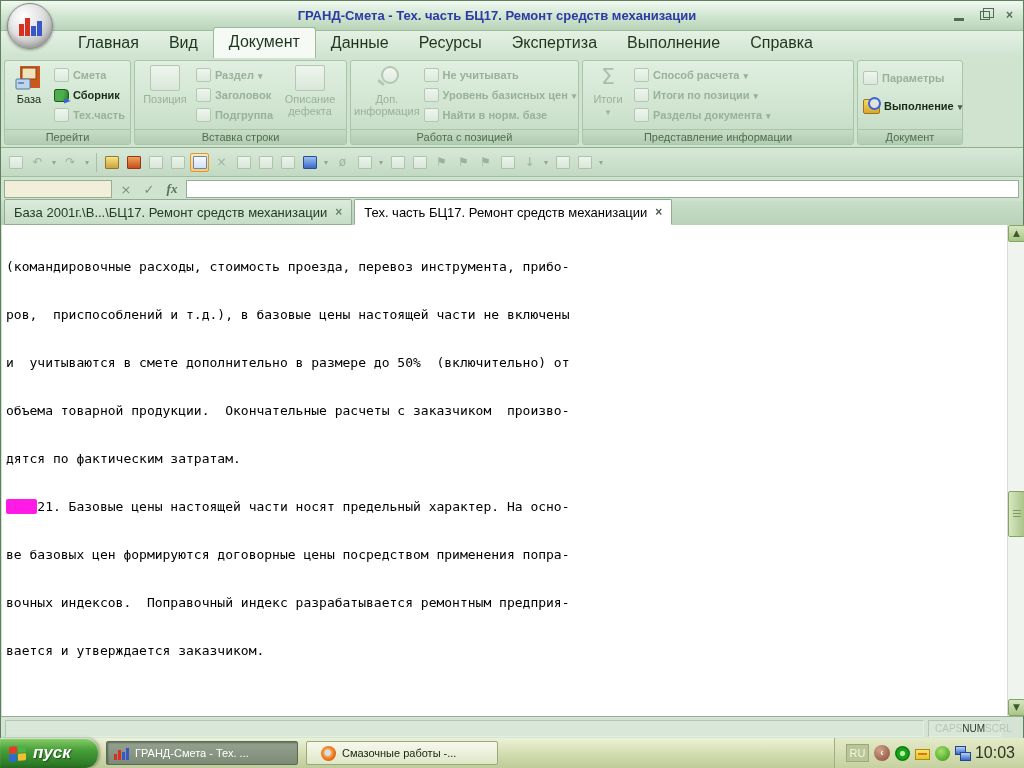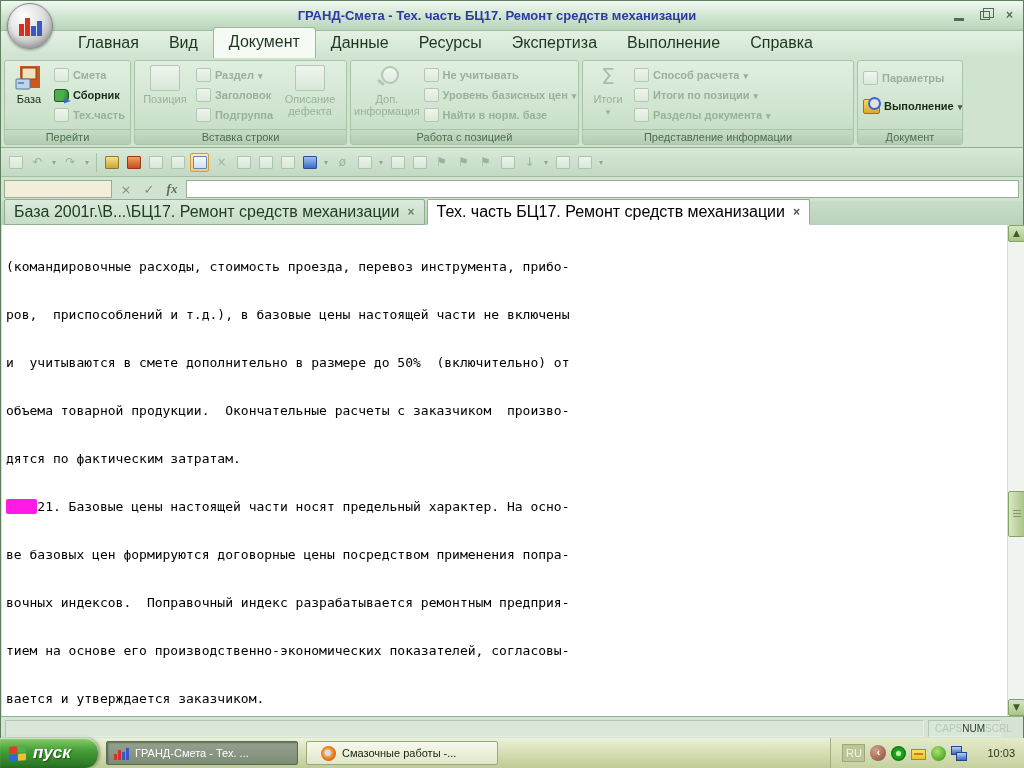--- a/index.html
+++ b/index.html
@@ -88,21 +88,21 @@
   .namebox { width:108px; height:18px; background:#f2eeda; border:1px solid #97ad97; }
   .fbtn { color:#7c917c; font-size:13px; width:18px; text-align:center;
     font-family:"DejaVu Sans", sans-serif; }
   .fxbtn { font-style:italic; font-family:"Liberation Serif", serif; font-weight:bold; color:#5c715c; }
   .finput { flex:1; height:18px; background:#ffffff; border:1px solid #97ad97; margin-right:1px;}
 
   
   .doctabs { position:absolute; top:200px; left:0; width:100%; height:24px;
     background:linear-gradient(#c9dec9,#b9d1b9); display:flex; align-items:flex-end; padding-left:3px; }
   .dtab { height:22px; display:flex; align-items:center; gap:8px; padding:12px 9px;
-    font-size:16px; border:1px solid #8fae8f; border-radius:2px 2px 0 0; white-space:nowrap; }
+    font-size:13px; border:1px solid #8fae8f; border-radius:2px 2px 0 0; white-space:nowrap; }
   .dtab.inactive { background:linear-gradient(#dcebdc,#c7dcc7); color:#233d23; height:21px; }
   .dtab.active { background:#ffffff; color:#000; border-bottom-color:#fff; margin-left:2px; }
   .dx { color:#6c826c; font-weight:bold; font-size:12px; }
   .dx:after { content:"×"; }
   .dtab.active .dx { color:#4a5a4a; }
 
   
   .docarea { position:absolute; top:224px; left:1px; width:1022px; height:491px;
     background:#ffffff; overflow:hidden; }
   .doctext { position:absolute; left:4px; top:2px; font-family:"DejaVu Sans Mono", monospace;
@@ -168,21 +168,21 @@
     color:#fff; font-size:10px; font-weight:bold; text-align:center; line-height:15px; }
   .tico { width:15px; height:15px; flex:none; }
   .t-spiral { border-radius:50%; background:radial-gradient(circle,#baf0a0 0 20%, #18a018 30% 55%, #0c700c 60%, #28b828); }
   .t-card { height:11px; margin-top:2px; background:linear-gradient(#f6e468,#e8c428); border:1px solid #b08818; position:relative;}
   .t-card:after { content:""; position:absolute; left:2px; top:3px; width:9px; height:2px; background:#d87818; }
   .t-bug { border-radius:50%; background:radial-gradient(circle at 40% 35%, #a8e070, #58b030 65%, #357c18); }
   .t-net { position:relative; }
   .t-net:before, .t-net:after { content:""; position:absolute; width:9px; height:7px;
     background:linear-gradient(#b8d0f4,#3a68c8); border:1px solid #24448c; }
   .t-net:before { left:0; top:0; } .t-net:after { left:5px; top:6px; }
-  .clock { font-size:11px; color:#2c3420; margin-left:16px; }
+  .clock { font-size:16px; color:#2c3420; margin-left:0; }
 
   
   .ico-base { width:30px; height:27px; margin-bottom:1px; position:relative; }
   .ico-book16 { width:15px; height:13px; flex:none;
     background:linear-gradient(100deg,#4cae4c 60%, #2c7e2c); border:1px solid #1e5c1e; border-radius:2px 4px 4px 2px; position:relative;}
   .ico-book16:after { content:""; position:absolute; right:-3px; bottom:-3px; width:7px; height:5px;
     background:#3a64d8; clip-path:polygon(0 0, 100% 50%, 0 100%); }
   .ico-ref { width:17px; height:15px; flex:none; position:relative;
     background:linear-gradient(#f6d868,#daa828); border:1px solid #9a7618; border-radius:2px;}
   .ico-ref:after { content:""; position:absolute; right:-2px; top:-3px; width:9px; height:9px;
@@ -459,21 +459,20 @@
   <div class="docarea">
     <div class="doctext">
       <div class="ln">(командировочные расходы, стоимость проезда, перевоз инструмента, прибо-</div>
       <div class="ln">ров,  приспособлений и т.д.), в базовые цены настоящей части не включены</div>
       <div class="ln">и  учитываются в смете дополнительно в размере до 50%  (включительно) от</div>
       <div class="ln">объема товарной продукции.  Окончательные расчеты с заказчиком  произво-</div>
       <div class="ln">дятся по фактическим затратам.</div>
       <div class="ln"><span class="hl">    </span><span>21. Базовые цены настоящей части носят предельный характер. На осно-</span></div>
       <div class="ln">ве базовых цен формируются договорные цены посредством применения попра-</div>
       <div class="ln">вочных индексов.  Поправочный индекс разрабатывается ремонтным предприя-</div>
-      <div class="ln">тием на основе его производственно-экономических показателей, согласовы-</div>
       <div class="ln">вается и утверждается заказчиком.</div>
       
       
       
       
       
       
       
       
       

